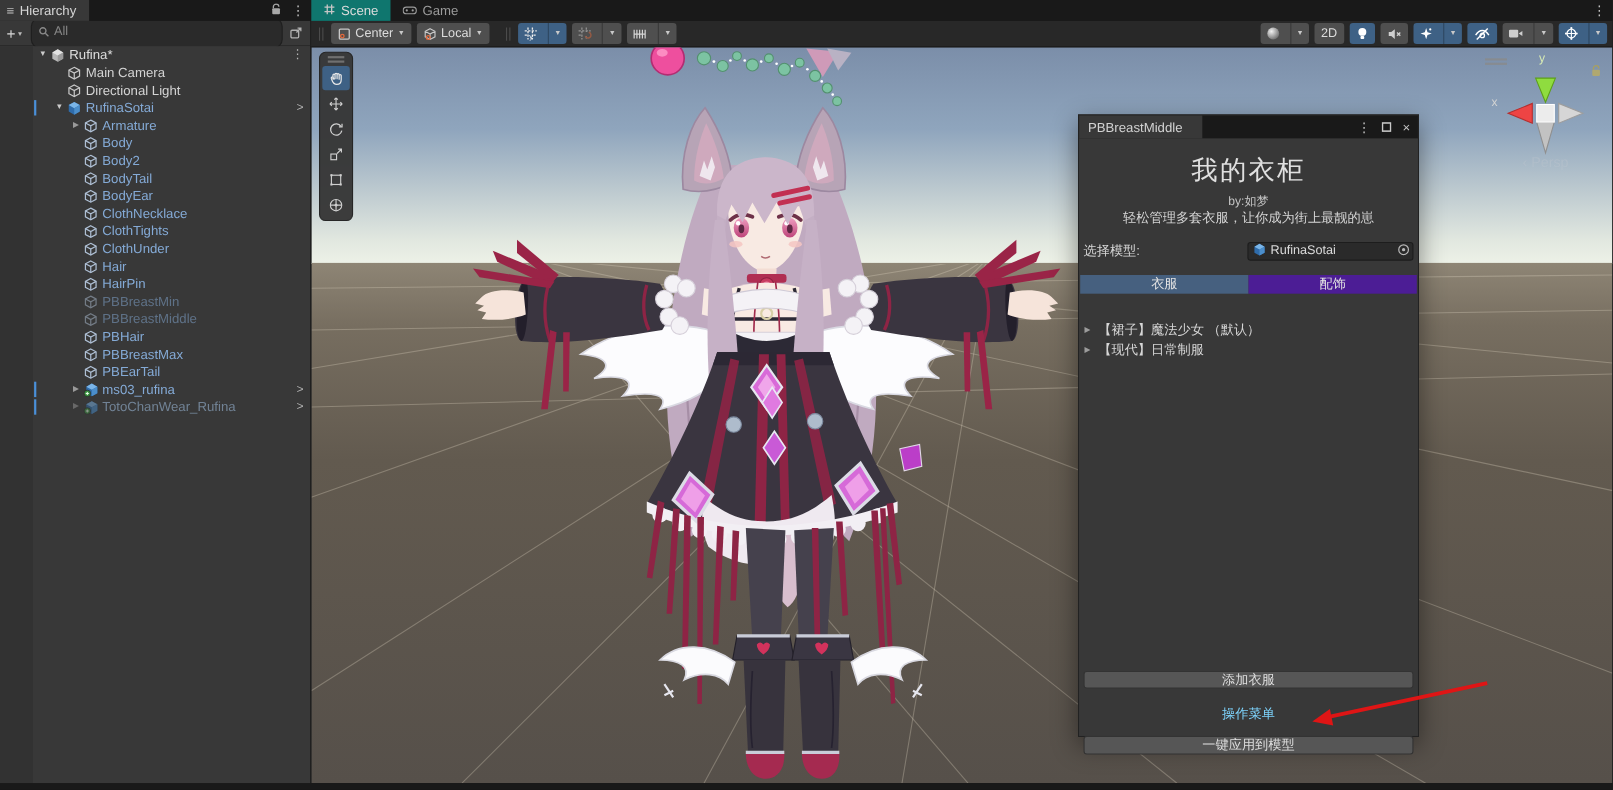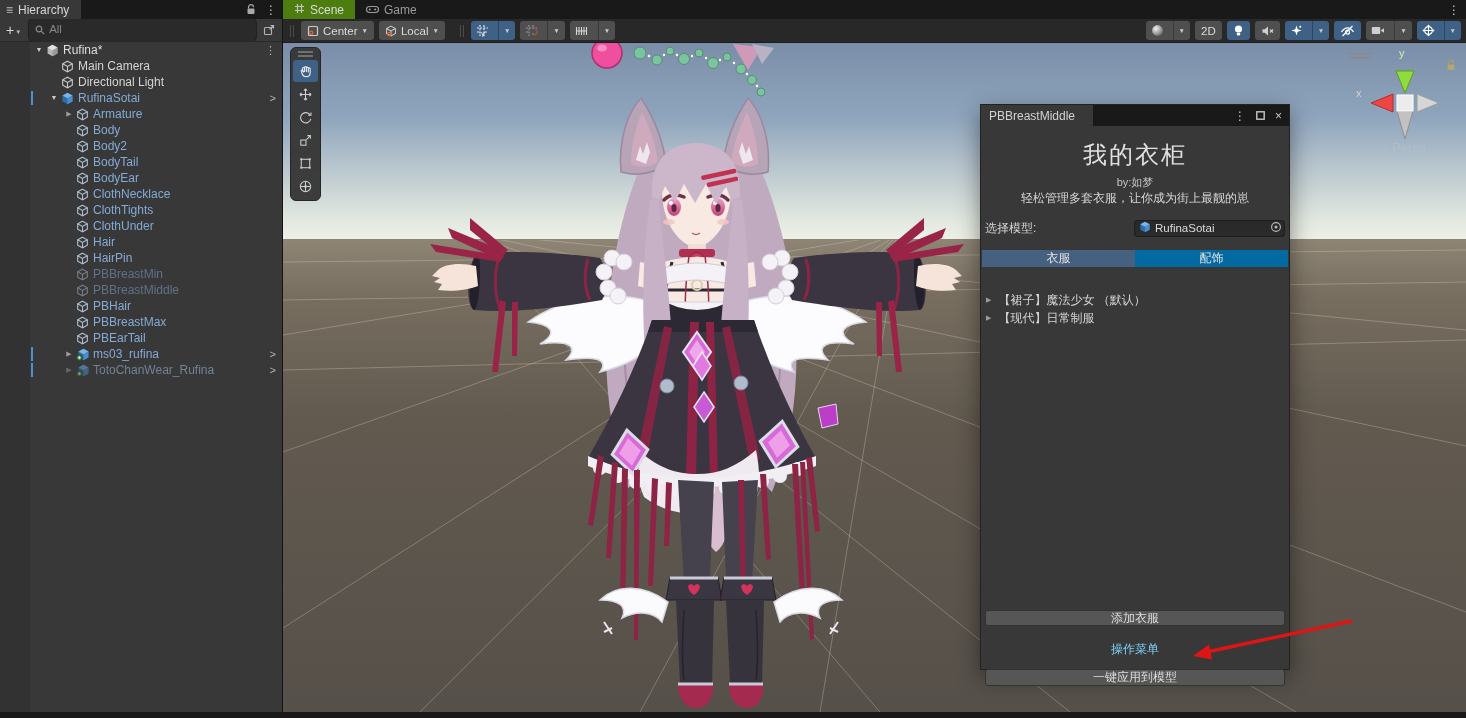--- a/index.html
+++ b/index.html
@@ -33,21 +33,21 @@
 .hlabel.scene{color:#dedede}
 .hrow.dim .hicon,.hrow.dim .harrow{opacity:.5}
 .hrow.dim .hlabel{opacity:.5}
 .hrow.dimgray .hlabel{color:#7b90a6;opacity:.85}
 .htrail{position:absolute;right:6px;top:0;line-height:16px;color:#b5b5b5;font-size:11px}
 
 
 .scene-area{position:absolute;left:283px;top:0;right:0;height:712px;background:#282828}
 .stabbar{height:19px;background:#191919;display:flex;position:relative}
 .stab{display:flex;align-items:center;gap:5px;padding:0 11px;font-size:12px}
-.stab.active{background:#4d7c0f;color:#dcdcdc}
+.stab.active{background:#0f766e;color:#dcdcdc}
 .stab.inactive{color:#9b9b9b}
 .stab-controls{position:absolute;right:6px;top:0;height:19px;display:flex;align-items:center}
 .stoolbar{height:24px;background:#282828;display:flex;align-items:center;padding:0 5px;gap:5px;border-bottom:1px solid #1c1c1c}
 .grip{width:4px;height:12px;border-left:1px solid #4b4b4b;border-right:1px solid #4b4b4b;margin:0 2px}
 .tbtn{height:19px;background:#4f4f4f;border-radius:3px;color:#dcdcdc;font-size:11.5px;display:flex;align-items:center;gap:4px;padding:0 6px}
 .tbtn .caret{font-size:6.5px;color:#c9c9c9}
 .tbtn.blue{background:#3e6185}
 .tbtn.split{padding:0}
 .seg{display:flex;align-items:center;justify-content:center;height:19px;padding:0 5px;gap:3px}
 .seg+.seg{border-left:1px solid rgba(0,0,0,.28)}
@@ -80,21 +80,21 @@
 .wtab{background:#383838;display:flex;align-items:center;padding:0 18px 0 8px;font-size:12px;color:#d2d2d2}
 .wctrl{position:absolute;right:7px;top:0;height:21px;display:flex;align-items:center;gap:10px;color:#c8c8c8;font-size:12px}
 .wbody{position:absolute;top:21px;left:0;right:0;bottom:0;background:#383838}
 .wtitle{margin-top:13px;text-align:center;font-size:24px;color:#e0e0e0;letter-spacing:2px}
 .wby{margin-top:4px;text-align:center;font-size:11px;color:#c4c4c4}
 .wsub{text-align:center;font-size:12px;color:#d6d6d6}
 .wmodelrow{margin-top:13px;display:flex;align-items:center;padding:0 4px;font-size:12px;color:#d6d6d6}
 .wfield{margin-left:auto;width:151px;height:17px;background:#2a2a2a;border:1px solid #1d1d1d;border-radius:3px;display:flex;align-items:center;padding:0 2px 0 4px;gap:4px}
 .wfield .txt{font-size:11.5px;color:#dadada;flex:1;line-height:1}
 .wtabs{margin-top:13px;display:flex;height:17px;margin-left:1px;margin-right:1px}
-.wtabbtn{flex:1;display:flex;align-items:center;justify-content:center;font-size:12px;color:#e2e2e2;background:#0369a1}
+.wtabbtn{flex:1;display:flex;align-items:center;justify-content:center;font-size:12px;color:#e2e2e2;background:#4c1d95}
 .wtabbtn.active{background:#46607f}
 .wlist{margin-top:24px}
 .witem{height:18px;display:flex;align-items:center;gap:7px;padding:0 5px;font-size:12px;color:#d6d6d6}
 .witem .tri{font-size:7px;color:#9c9c9c}
 .wbtn{position:absolute;left:4px;right:4px;height:16px;background:#565656;border:1px solid #333;border-radius:3px;color:#dedede;font-size:12px;display:flex;align-items:center;justify-content:center}
 .wbtn.add{top:484px}
 .wbtn.apply{top:543px;height:17px}
 .wmenu{position:absolute;left:0;right:0;top:515px;text-align:center;font-size:12px;color:#7dd3fc}
 
 .arrow-overlay{position:absolute;inset:0;z-index:20;pointer-events:none}

